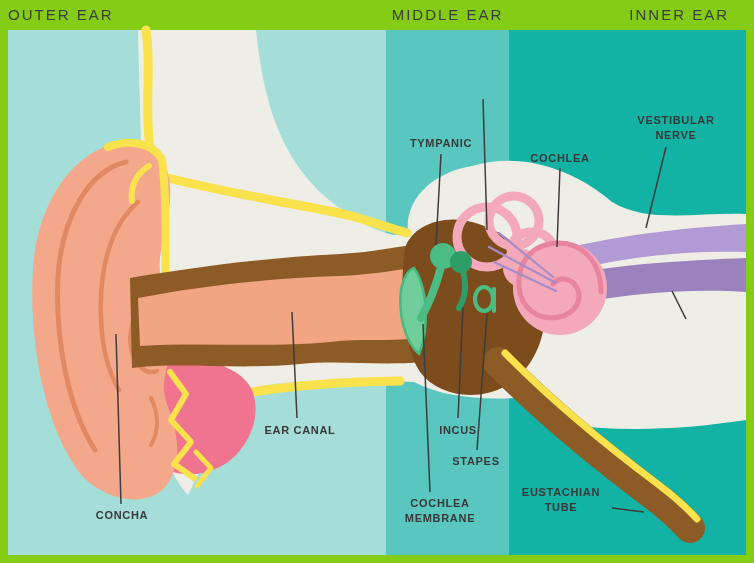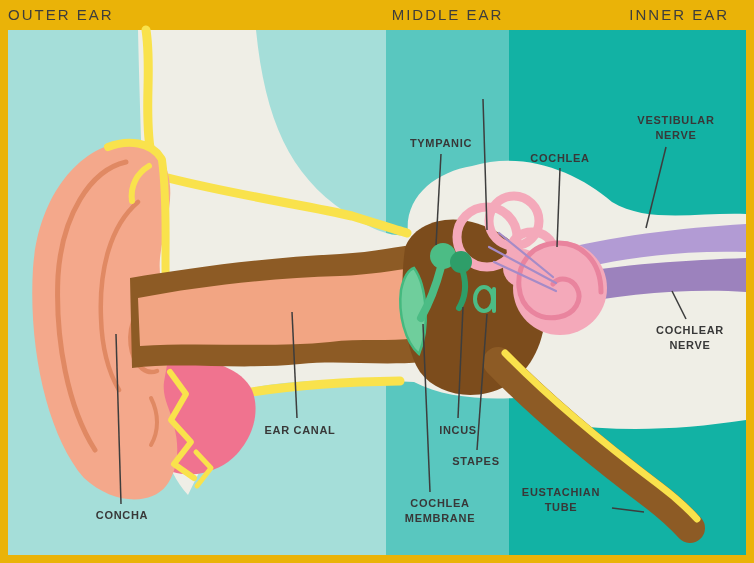--- a/index.html
+++ b/index.html
@@ -1,17 +1,17 @@
 <!DOCTYPE html>
 <html><head>
 <meta charset="utf-8">
 <style>
   html,body{margin:0;padding:0;background:#ffffff;}
   #stage{
-    position:relative;width:754px;height:563px;background:#eab308;
+    position:relative;width:754px;height:563px;background:#84cc16;
     font-family:"Liberation Sans", sans-serif;overflow:hidden;
   }
   .band{position:absolute;top:30px;height:525px;}
   .title{
     position:absolute;font-size:15px;font-weight:400;letter-spacing:2px;
     color:#3d3d3d;white-space:nowrap;
   }
   .lbl{
     position:absolute;font-size:11px;font-weight:700;letter-spacing:.7px;
     line-height:1.32;color:#383838;text-align:center;
@@ -131,21 +131,20 @@
     </g>
   </svg>
 
   <div class="title" style="left:8px;top:6px">OUTER EAR</div>
   <div class="title" style="left:386px;top:6px;width:123px;text-align:center">MIDDLE EAR</div>
   <div class="title" style="right:25px;top:6px;text-align:right">INNER EAR</div>
 
   <div class="lbl" style="left:401px;top:136px;width:80px">TYMPANIC</div>
   <div class="lbl" style="left:520px;top:151px;width:80px">COCHLEA</div>
   <div class="lbl" style="left:628px;top:113px;width:96px">VESTIBULAR NERVE</div>
-  <div class="lbl" style="left:650px;top:323px;width:80px">COCHLEAR NERVE</div>
   <div class="lbl" style="left:252px;top:423px;width:96px">EAR CANAL</div>
   <div class="lbl" style="left:426px;top:423px;width:64px">INCUS</div>
   <div class="lbl" style="left:440px;top:454px;width:72px">STAPES</div>
   <div class="lbl" style="left:397px;top:496px;width:86px">COCHLEA MEMBRANE</div>
   <div class="lbl" style="left:512px;top:485px;width:98px">EUSTACHIAN TUBE</div>
   <div class="lbl" style="left:86px;top:508px;width:72px">CONCHA</div>
 
 </div>
 
 </body></html>

